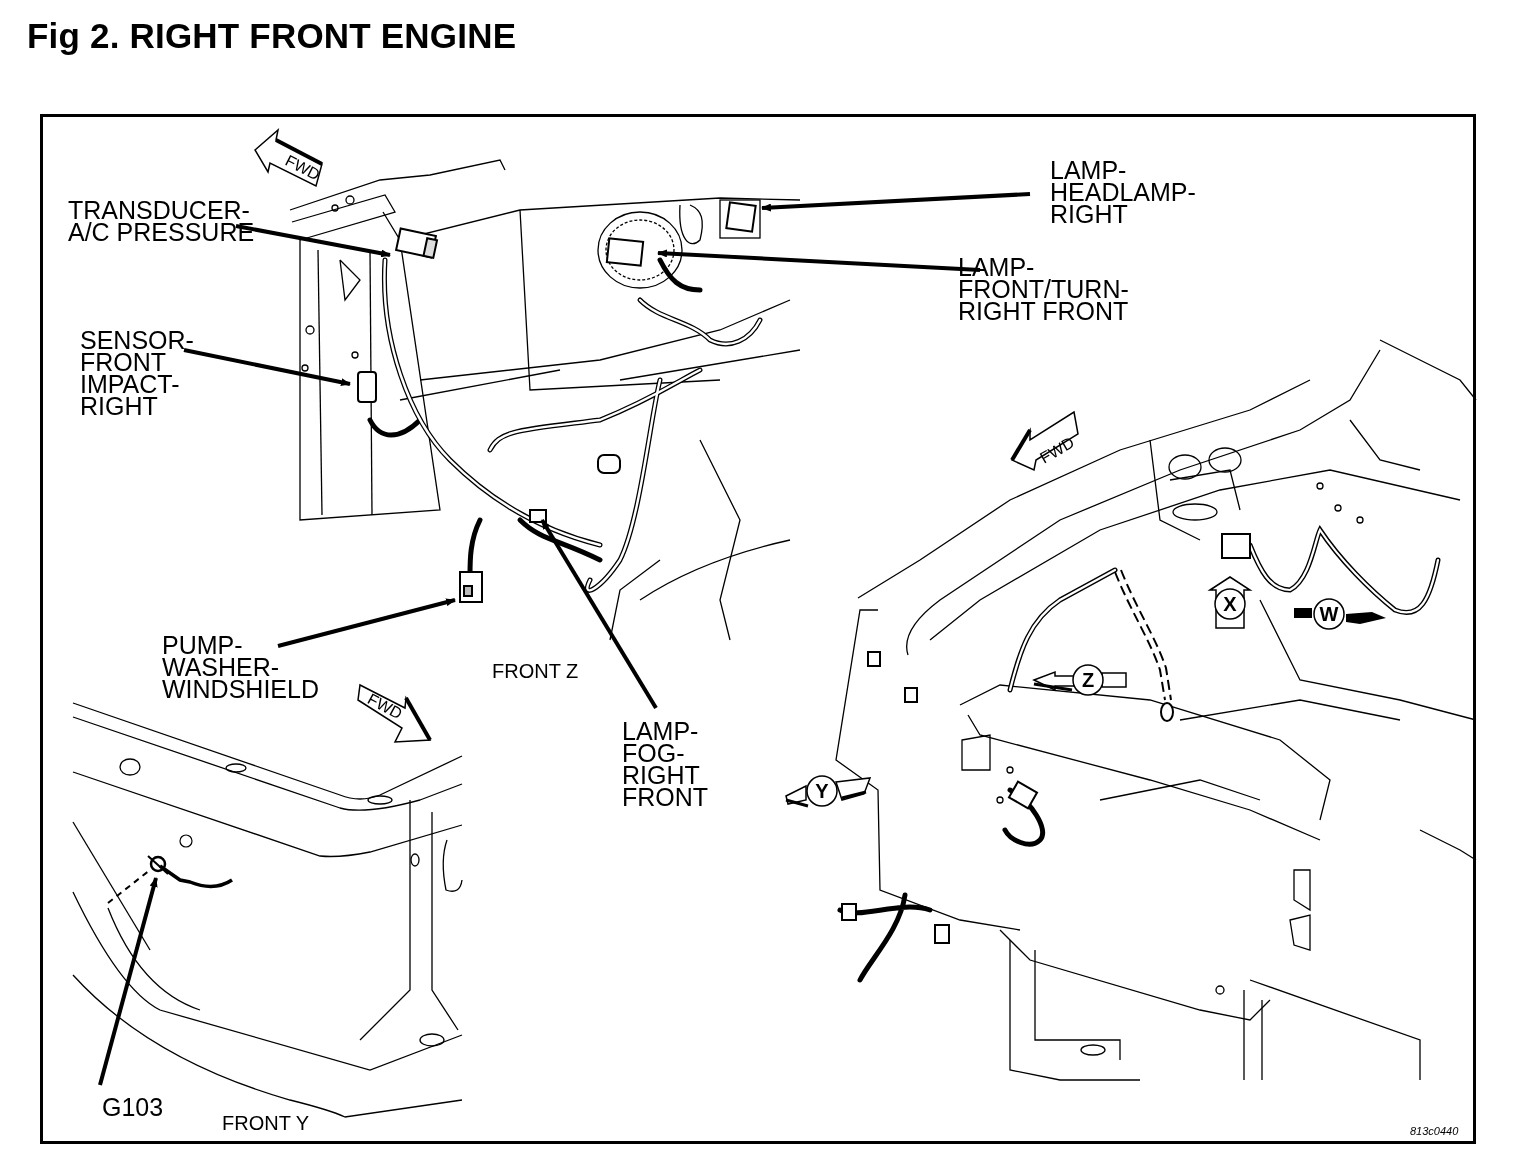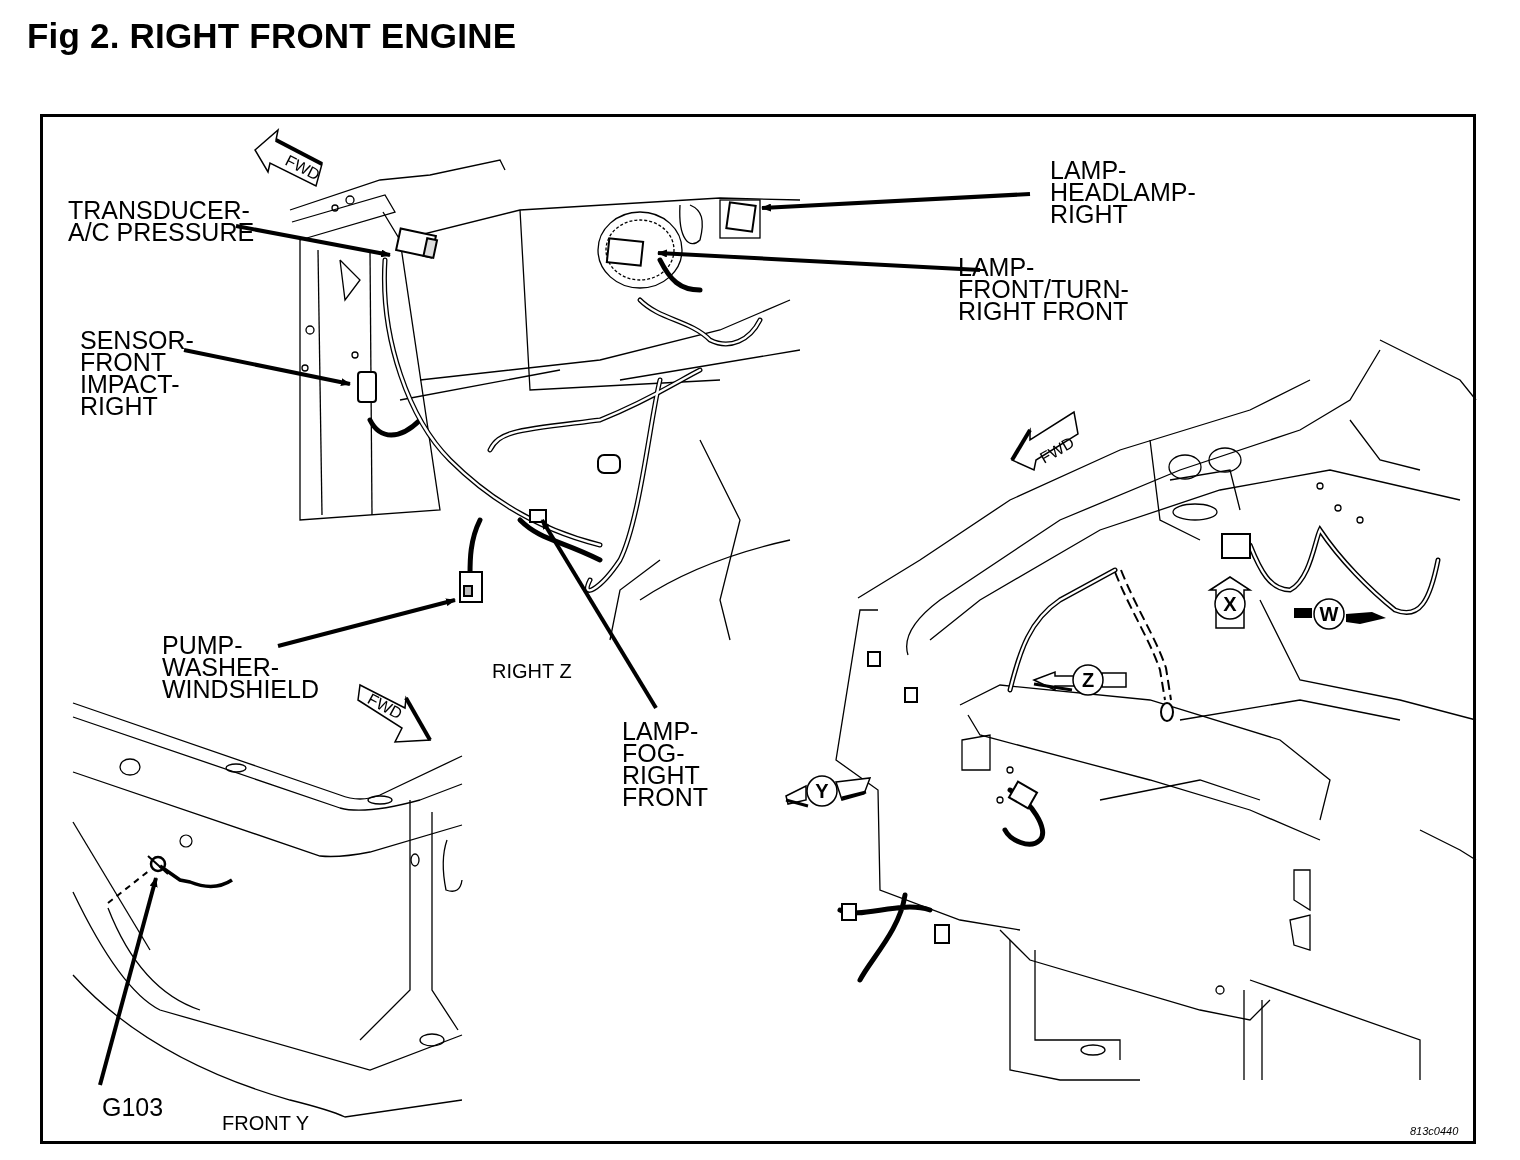--- a/index.html
+++ b/index.html
@@ -261,16 +261,16 @@
   <span>RIGHT FRONT</span>
 </div>
 <div class="lbl" style="left:622px; top:720px;">
   <span>LAMP-</span>
   <span>FOG-</span>
   <span>RIGHT</span>
   <span>FRONT</span>
 </div>
 <div class="lbl" style="left:75px; top:1096px;margin-left:27px;">G103</div>
 
-<div class="view" style="left:492px; top:660px;">RIGHT Z</div>
+<div class="view" style="left:492px; top:660px;">FRONT Z</div>
 <div class="view" style="left:222px; top:1112px;">FRONT Y</div>
 
 <div class="code" style="left:1410px; top:1125px;">813c0440</div>
 
 </body></html>

